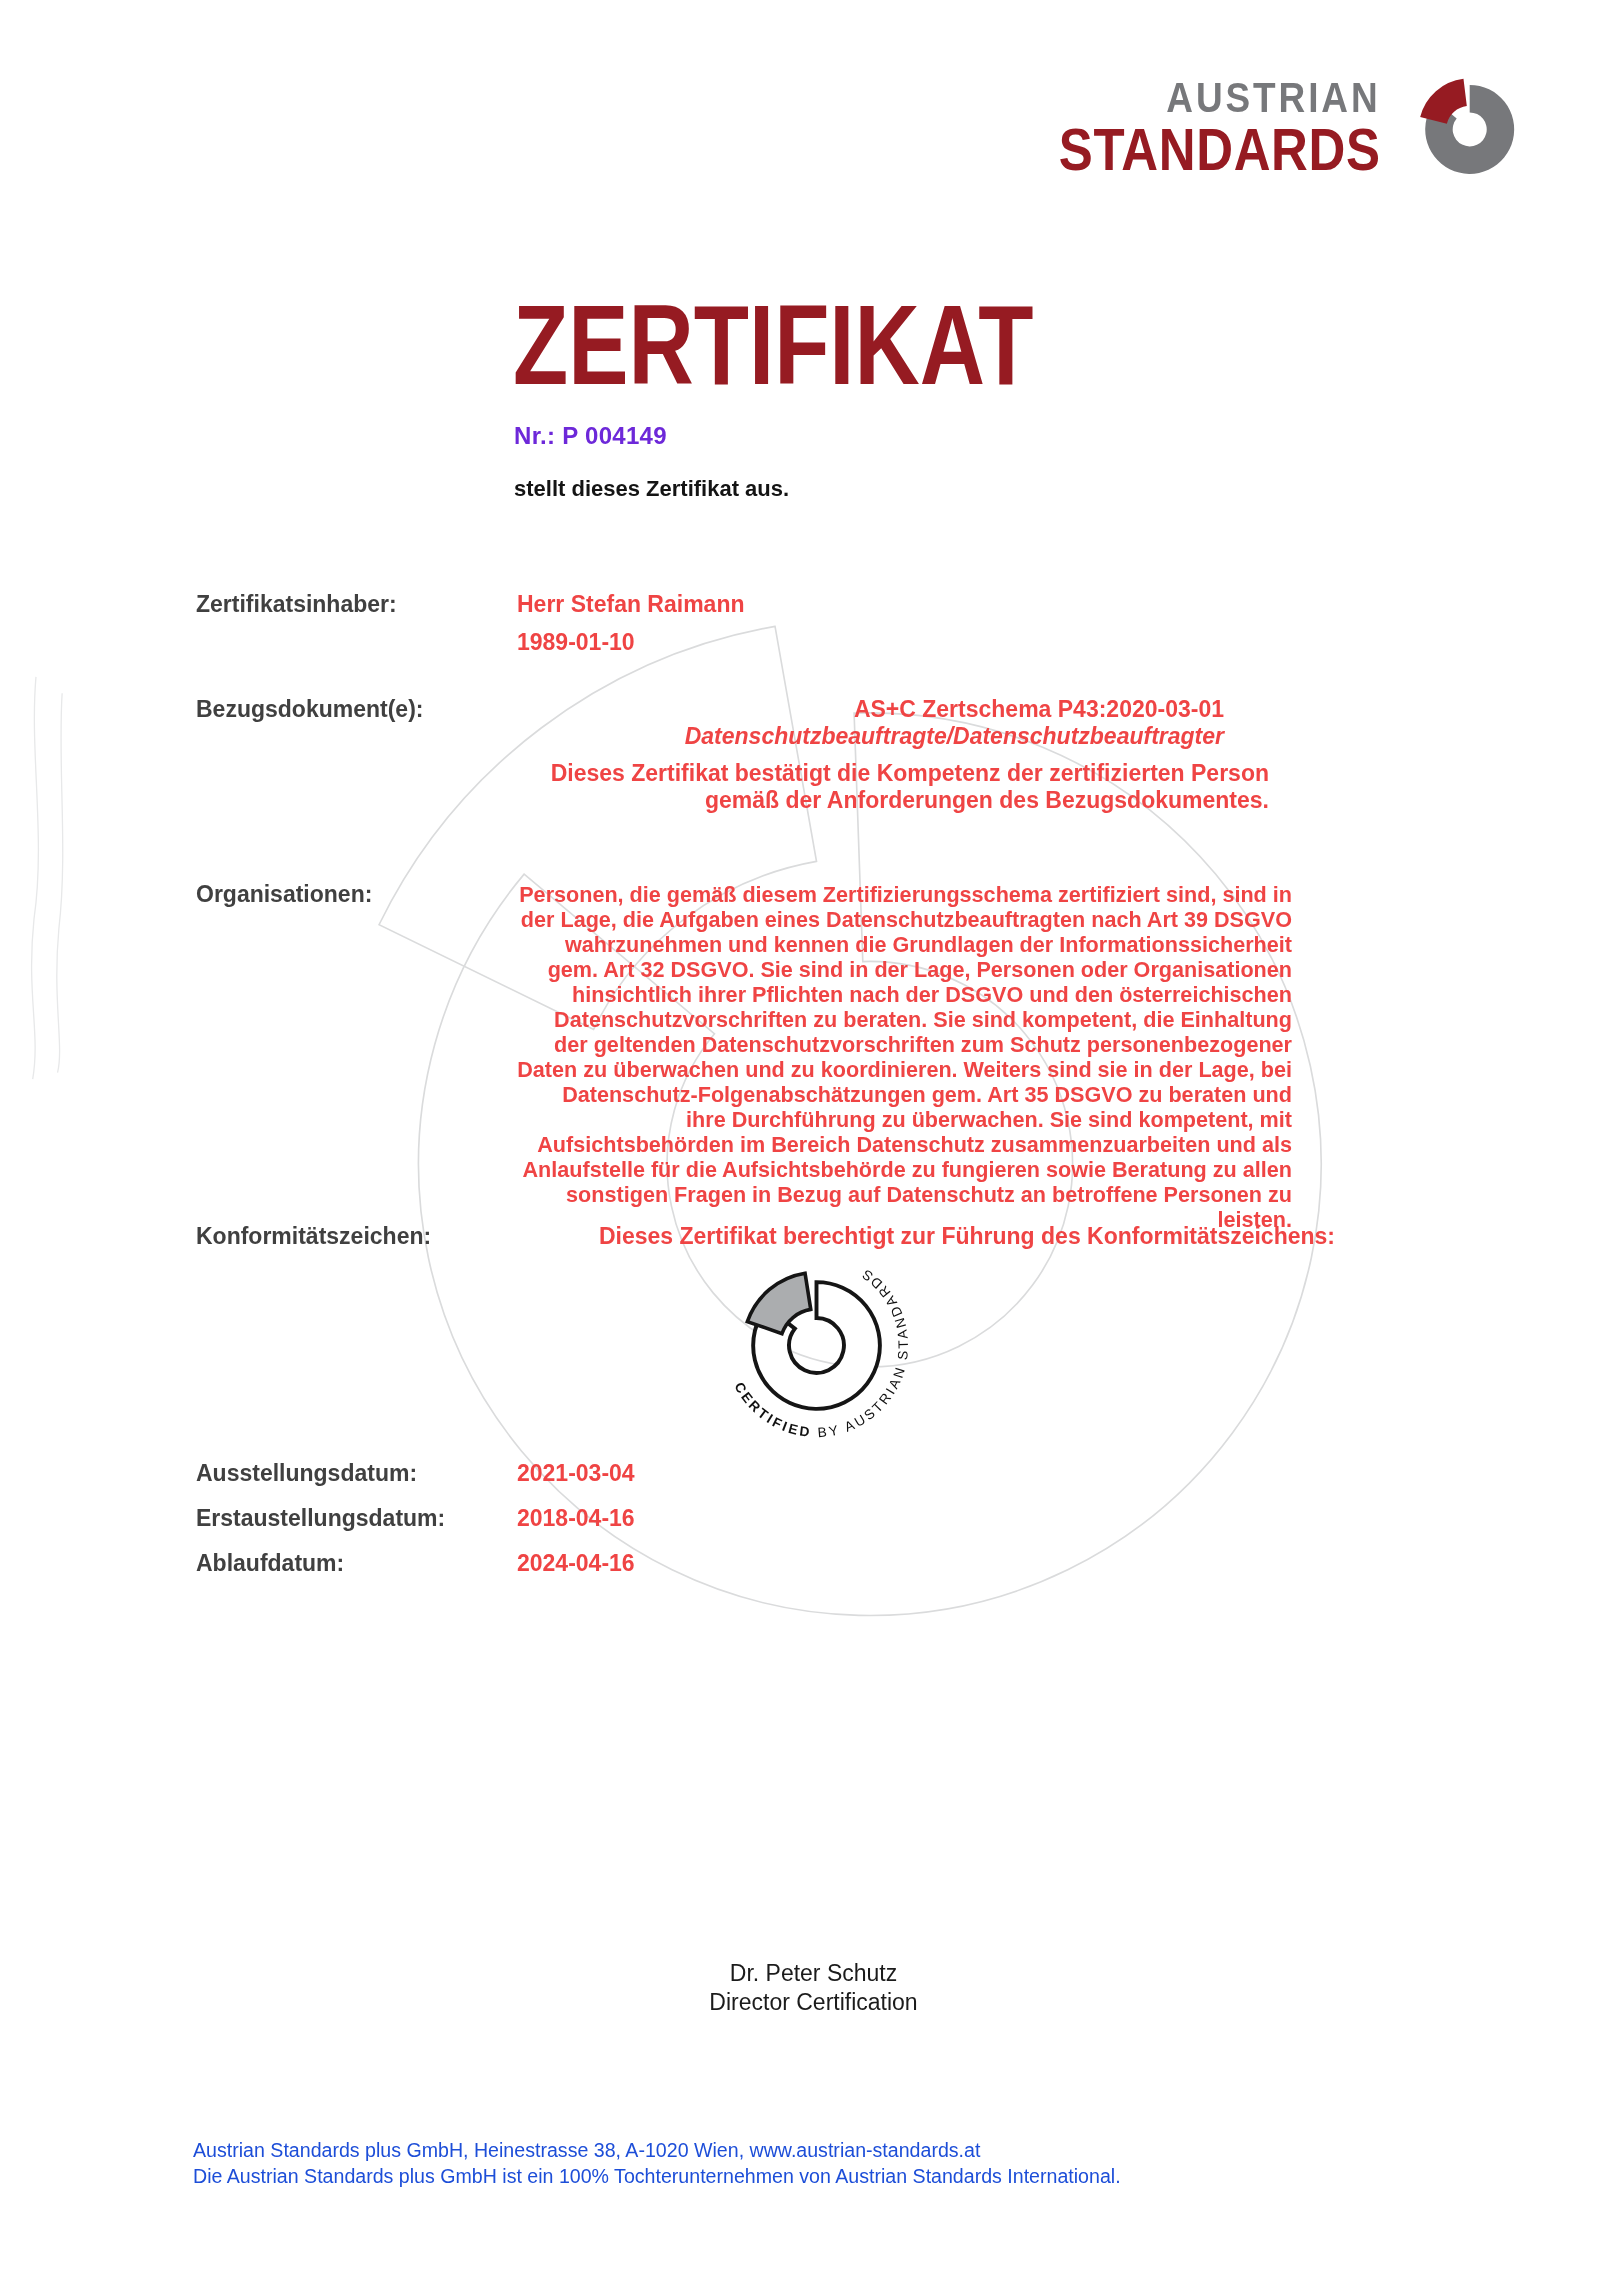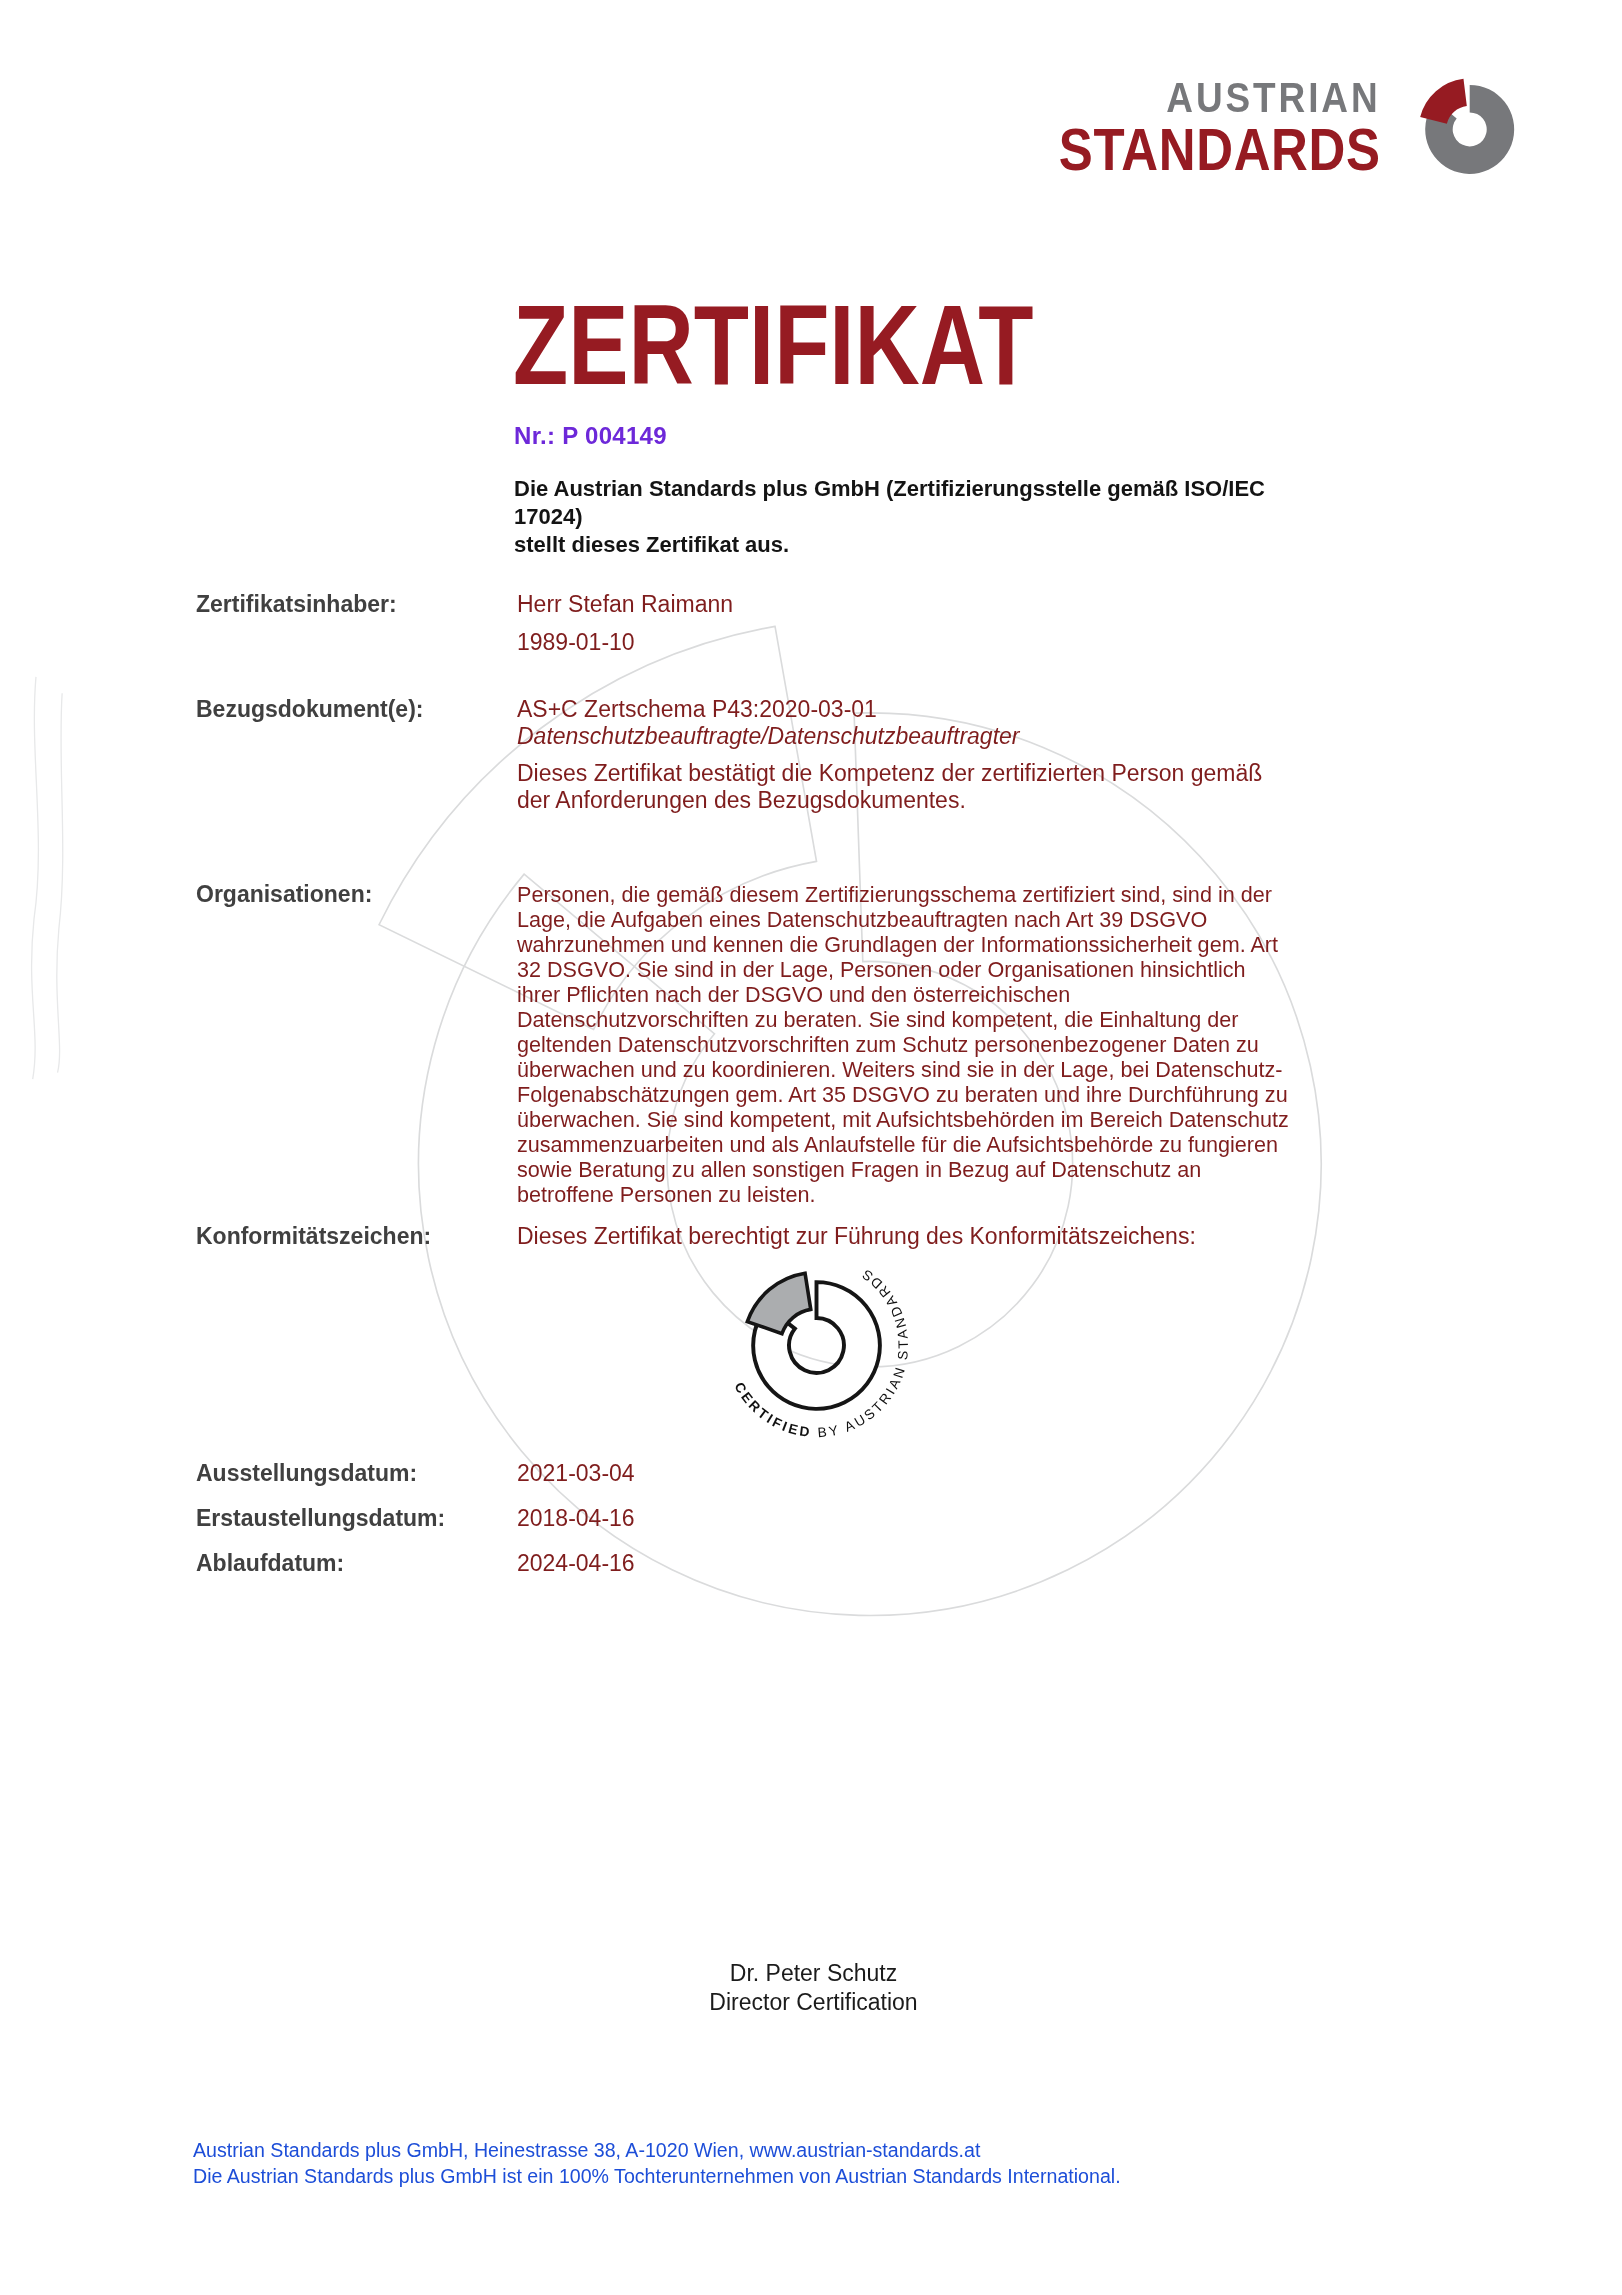--- a/index.html
+++ b/index.html
@@ -37,21 +37,21 @@
     position:absolute; left:514px; top:475px; width:785px;
     font-size:22px; font-weight:700; line-height:28px; color:#141414;
   }
   
   .flabel{
     position:absolute; left:196px;
     font-size:23px; font-weight:700; color:#404040; white-space:nowrap;
   }
   .fvalue{
     position:absolute; left:517px;
-    font-size:23px; font-weight:400; color:#7f1d1d; line-height:27px;
+    font-size:23px; font-weight:700; color:#ef4444; line-height:27px;text-align:right;
   }
   .fvalue.small{font-size:21.6px; line-height:25px;}
   .italic{font-style:italic;}
   
   .watermark{position:absolute; left:0; top:0; pointer-events:none;}
   
   .conf-mark{position:absolute; left:712px; top:1241px;}
   .mark-text{font-family:"Liberation Sans", sans-serif; font-size:21px; letter-spacing:4.2px; fill:#111;}
   .mark-text .b{font-weight:700;}
   
@@ -87,21 +87,20 @@
   </div>
   <svg class="brand-icon" width="118" height="121" viewBox="0 0 180 185">
     <path d="M88 32 A68 68 0 1 1 35.9 56.3 L68.1 83.3 A26 26 0 1 0 88 74 Z" fill="#77787b"></path>
     <path d="M78.5 22.6 A78 78 0 0 0 12.3 81.1 L53.1 91.3 A36 36 0 0 1 83.6 64.3 Z" fill="#961b22"></path>
   </svg>
 
   <div class="doc-title">ZERTIFIKAT</div>
   <div class="cert-no">Nr.: P 004149</div>
 
   <div class="issuer">
-    <div>Die Austrian Standards plus GmbH (Zertifizierungsstelle gemäß ISO/IEC 17024)</div>
     <div>stellt dieses Zertifikat aus.</div>
   </div>
 
   <div class="flabel" style="top:591px;">Zertifikatsinhaber:</div>
   <div class="fvalue" style="top:591px;">Herr Stefan Raimann</div>
   <div class="fvalue" style="top:629px;">1989-01-10</div>
 
   <div class="flabel" style="top:696px;">Bezugsdokument(e):</div>
   <div class="fvalue" style="top:696px; width:707px;">
     <span>AS+C Zertschema P43:2020-03-01</span>

